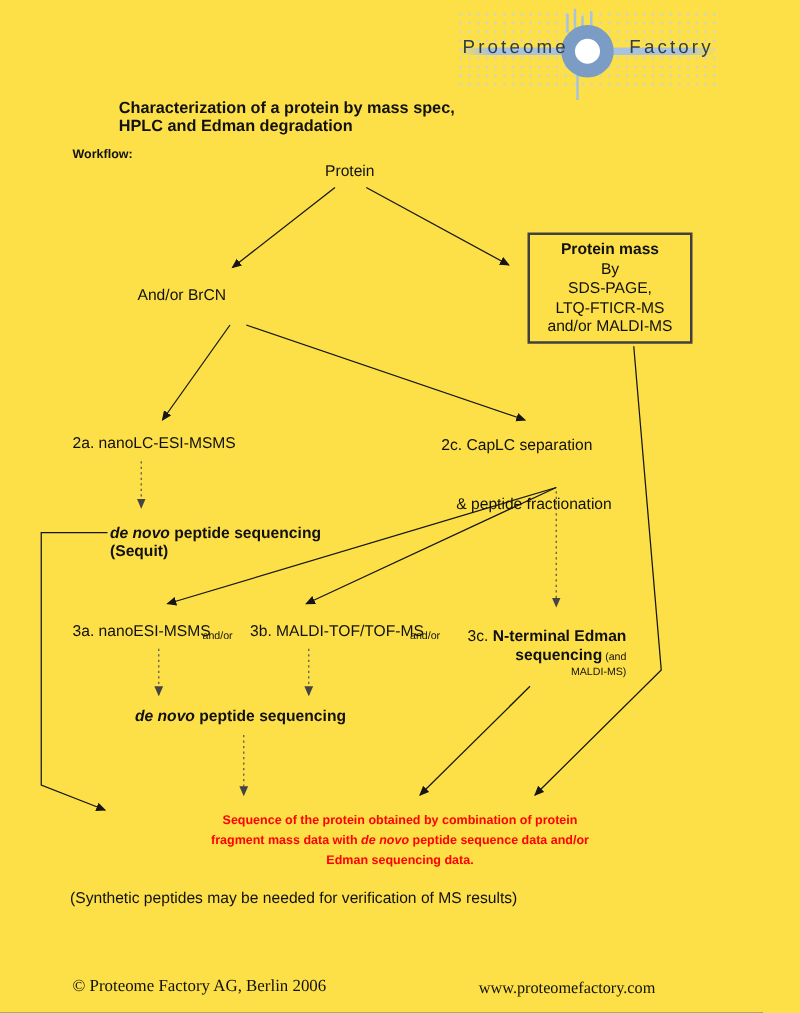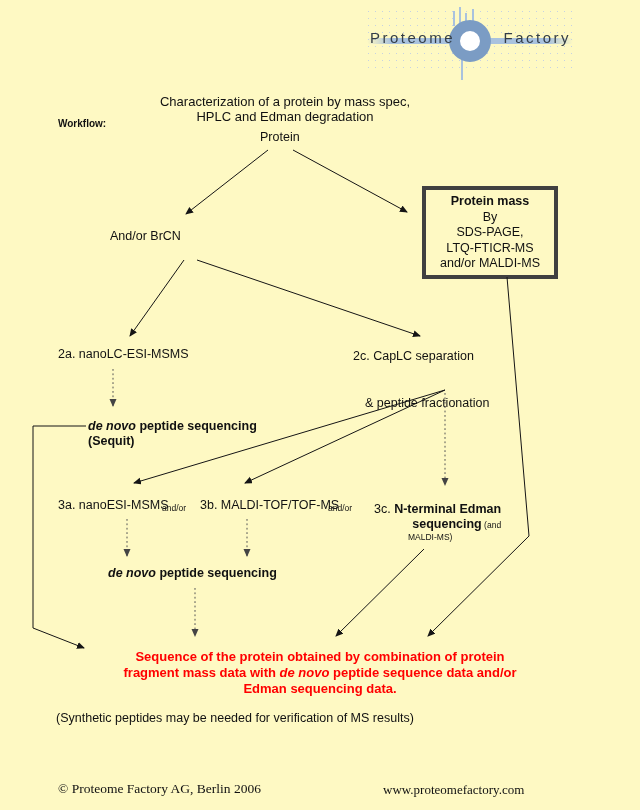--- a/index.html
+++ b/index.html
@@ -3,21 +3,21 @@
 <meta charset="utf-8">
 <style>
   :root{
     --ink:#111;
     --result-red:#ff0000;
     --logo-blue:#7b9cc4;
     --logo-light:#a9c2de;
   }
   html,body{margin:0;padding:0;background:#777;}
   .page{
-    position:relative;width:640px;height:810px;background:#fef9c3;
+    position:relative;width:640px;height:810px;background:#fde047;
     margin:0 auto;overflow:hidden;
     font-family:"Liberation Sans",sans-serif;color:var(--ink);
   }
   .abs{position:absolute;}
   .fs{font-size:12.5px;line-height:14.5px;white-space:nowrap;}
   .sm{font-size:9px;}
   .xs{font-size:8.5px;}
   b,.b{font-weight:bold;}
   
   .logo{
@@ -39,45 +39,45 @@
     position:absolute;left:84px;top:12px;width:20px;height:20px;
     border:11px solid var(--logo-blue);border-radius:50%;background:#fff;
   }
   .logo .tick{position:absolute;width:2px;background:var(--logo-light);}
   .logo .t1{left:88px;top:3px;height:15px;}
   .logo .t2{left:94px;top:-1px;height:20px;}
   .logo .t3{left:100px;top:5px;height:13px;}
   .logo .t4{left:107px;top:1px;height:16px;}
   .logo .t5{left:96px;top:48px;height:24px;}
   
-  .title{left:95px;top:78px;width:380px;text-align:center;font-weight:normal;font-size:13px;line-height:15px;margin-top:16px;}
+  .title{left:95px;top:78px;width:380px;text-align:left;font-weight:bold;font-size:13px;line-height:15px;}
   .workflow{left:58px;top:118px;font-weight:bold;font-size:10px;}
   
   .protein{left:260px;top:130px;}
   .step1{left:58px;top:229px;}
   .step1 .l2{padding-left:52px;}
   .massbox{
-    left:422px;top:186px;width:128px;border:4px solid #404040;
+    left:422px;top:186px;width:128px;border:2px solid #404040;
     text-align:center;padding:4px 0 3px 0;font-size:12.5px;line-height:15.5px;
   }
   .n2a{left:58px;top:347px;}
   .n2c{left:353px;top:349px;}
   .n2c .l2{padding-left:12px;margin-top:32px;}
   .dn1{left:88px;top:419px;font-weight:bold;}
   .n3a{left:58px;top:498px;}
   .andor1{left:162px;top:503px;}
   .andor2{left:328px;top:503px;}
   .n3b{left:200px;top:498px;}
   .n3c{left:374px;top:502px;}
   .n3c .l2{padding-left:28px;text-align:right;}
-  .n3c .l3{padding-left:34px;line-height:10px;}
+  .n3c .l3{padding-left:34px;line-height:10px;text-align:right;}
   .dn2{left:108px;top:566px;font-weight:bold;}
   .result{
     left:80px;top:649px;width:480px;text-align:center;
-    font-weight:bold;font-size:13px;line-height:16px;color:var(--result-red);
+    font-weight:bold;font-size:10px;line-height:16px;color:var(--result-red);
   }
   .note{left:56px;top:711px;}
   .footer-copy{left:58px;top:781px;font-family:"Liberation Serif",serif;font-size:13.5px;}
   .footer-url{left:383px;top:782px;font-family:"Liberation Serif",serif;font-size:13px;}
   
   svg.overlay{position:absolute;left:0;top:0;width:640px;height:810px;pointer-events:none;}
   .ln{stroke:#151515;stroke-width:1;fill:none;}
   .dash{stroke:#555;stroke-width:1;fill:none;stroke-dasharray:1.8,2.6;}
 </style>
 </head>

